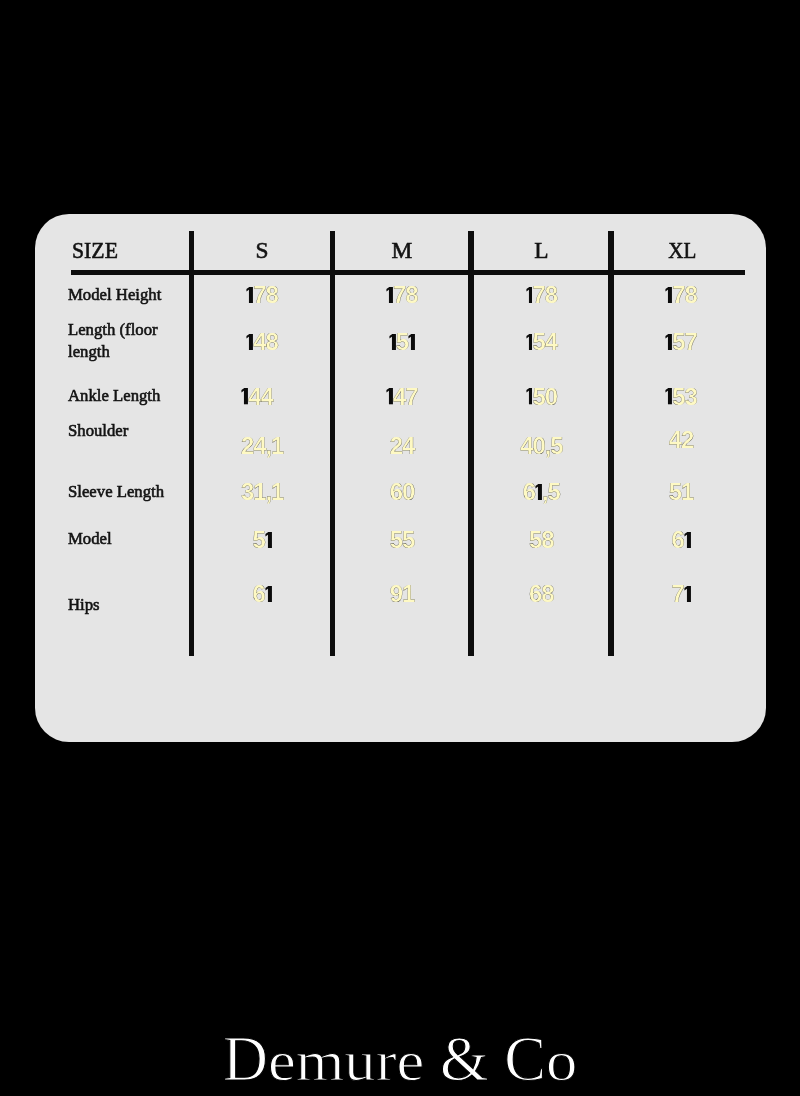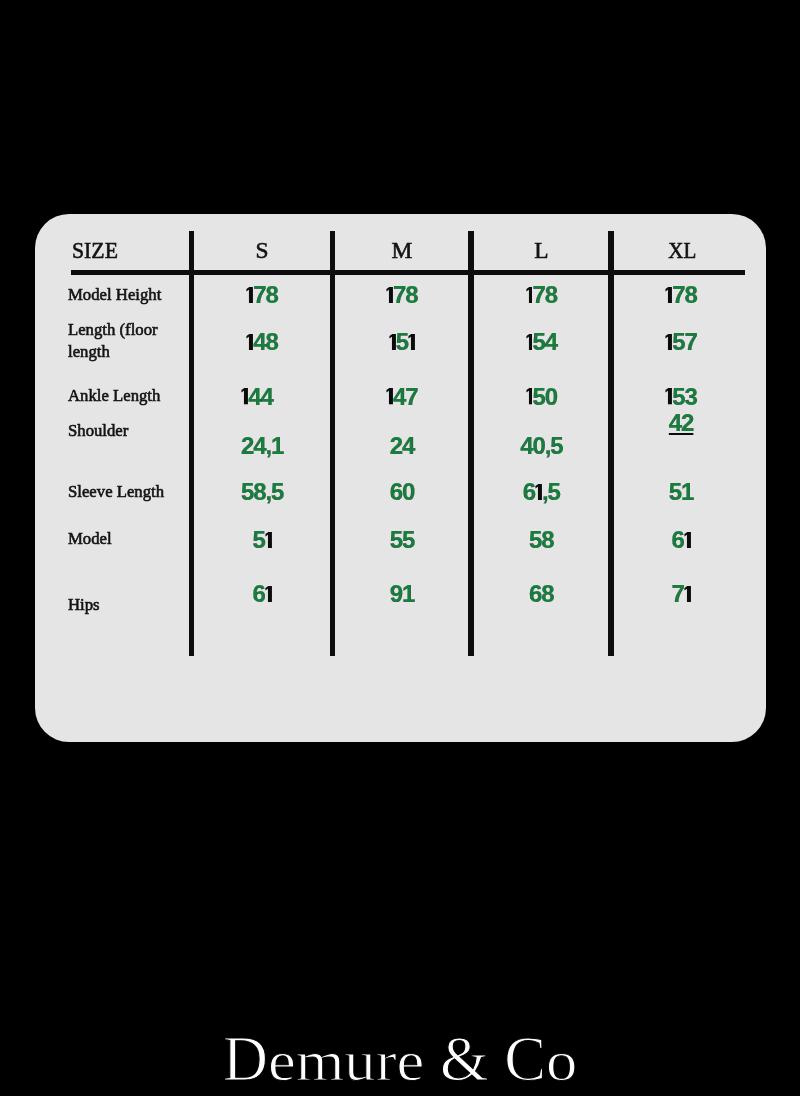--- a/index.html
+++ b/index.html
@@ -24,21 +24,21 @@
     transform: scaleX(0.93) translateZ(0); transform-origin: 0% 0%; }
   #col-head-xl { transform: translateX(1.3px) scaleX(0.9) translateZ(0); }
 
   .rowlabel { position: absolute; left: 67.9px;
     font-family: "Liberation Serif", serif; font-size: 17.0px; line-height: 1;
     color: #131313; white-space: nowrap; -webkit-text-stroke: 0.6px #131313;
     transform: scaleX(0.983) translateZ(0); transform-origin: 0% 0%; }
 
   .val { position: absolute; width: 140px; text-align: center;
     font-family: "Liberation Sans", sans-serif; font-weight: bold;
-    font-size: 24px; letter-spacing: -1.1px; line-height: 1; color: #15803d;
+    font-size: 24px; letter-spacing: -1.1px; line-height: 1; color: #fef9c3;
     white-space: nowrap; -webkit-text-stroke: 0.2px #0b0b0b;
     transform: translateZ(0); }
   .val .g1 { display: inline-block; width: 6.9px; height: 0; letter-spacing: 0;
     position: relative; vertical-align: baseline; }
   .val .g1 svg { display: block; position: absolute; left: 0; bottom: 0; }
 
   #brand .lc { display: inline-block; transform: scaleY(0.9) translateY(-1.5px);
     transform-origin: 0% 100%; }
   #brand { position: absolute; left: 0; width: 800px; text-align: center;
     font-family: "Liberation Serif", serif; font-size: 62.6px; line-height: 1;
@@ -65,21 +65,21 @@
   #cell-length-floor-length-xl { left: 611.1px; top: 329.9px; }
   #row-ankle-length-label { top: 386.5px; }
   #cell-ankle-length-s { left: 187px; top: 384.6px; }
   #cell-ankle-length-m { left: 331.9px; top: 384.6px; }
   #cell-ankle-length-l { left: 471.3px; top: 384.6px; }
   #cell-ankle-length-xl { left: 611.1px; top: 384.6px; }
   #row-shoulder-label { top: 422px; }
   #cell-shoulder-s { left: 192.1px; top: 433.8px; }
   #cell-shoulder-m { left: 331.9px; top: 433.8px; }
   #cell-shoulder-l { left: 471.3px; top: 433.8px; }
-  #cell-shoulder-xl { left: 611.1px; top: 411px; text-decoration: underline; }
+  #cell-shoulder-xl { left: 611.1px; top: 428px; }
   #row-sleeve-length-label { top: 482.9px; }
   #cell-sleeve-length-s { left: 192.1px; top: 480.4px; }
   #cell-sleeve-length-m { left: 331.9px; top: 480.4px; }
   #cell-sleeve-length-l { left: 471.3px; top: 480.4px; }
   #cell-sleeve-length-xl { left: 611.1px; top: 480.4px; }
   #row-bust-label { top: 529.9px; }
   #cell-bust-s { left: 192.1px; top: 527.8px; }
   #cell-bust-m { left: 331.9px; top: 527.8px; }
   #cell-bust-l { left: 471.3px; top: 527.8px; }
   #cell-bust-xl { left: 611.1px; top: 527.8px; }
@@ -157,21 +157,21 @@
 <div id="cell-ankle-length-xl" class="val"><span class="g1"><svg width="6.9" height="16.3" viewBox="0 0 6.9 16.3">
         <path d="M2.95 0 L6.95 0 L6.95 16.3 L2.95 16.3 Z" fill="#0b0b0b"></path>
         <path d="M0.45 1.95 L3.5 -0.1 L3.5 2.25 L0.45 4.5 Z" fill="#0b0b0b"></path>
       </svg></span>53</div>
 <div id="row-shoulder-label" class="rowlabel">Shoulder</div>
 <div id="cell-shoulder-s" class="val">24,1</div>
 <div id="cell-shoulder-m" class="val">24</div>
 <div id="cell-shoulder-l" class="val">40,5</div>
 <div id="cell-shoulder-xl" class="val">42</div>
 <div id="row-sleeve-length-label" class="rowlabel">Sleeve Length</div>
-<div id="cell-sleeve-length-s" class="val">58,5</div>
+<div id="cell-sleeve-length-s" class="val">31,1</div>
 <div id="cell-sleeve-length-m" class="val">60</div>
 <div id="cell-sleeve-length-l" class="val">6<span class="g1"><svg width="6.9" height="16.3" viewBox="0 0 6.9 16.3">
         <path d="M2.95 0 L6.95 0 L6.95 16.3 L2.95 16.3 Z" fill="#0b0b0b"></path>
         <path d="M0.45 1.95 L3.5 -0.1 L3.5 2.25 L0.45 4.5 Z" fill="#0b0b0b"></path>
       </svg></span>,5</div>
 <div id="cell-sleeve-length-xl" class="val">51</div>
 <div id="row-bust-label" class="rowlabel">Model</div>
 <div id="cell-bust-s" class="val">5<span class="g1"><svg width="6.9" height="16.3" viewBox="0 0 6.9 16.3">
         <path d="M2.95 0 L6.95 0 L6.95 16.3 L2.95 16.3 Z" fill="#0b0b0b"></path>
         <path d="M0.45 1.95 L3.5 -0.1 L3.5 2.25 L0.45 4.5 Z" fill="#0b0b0b"></path>

